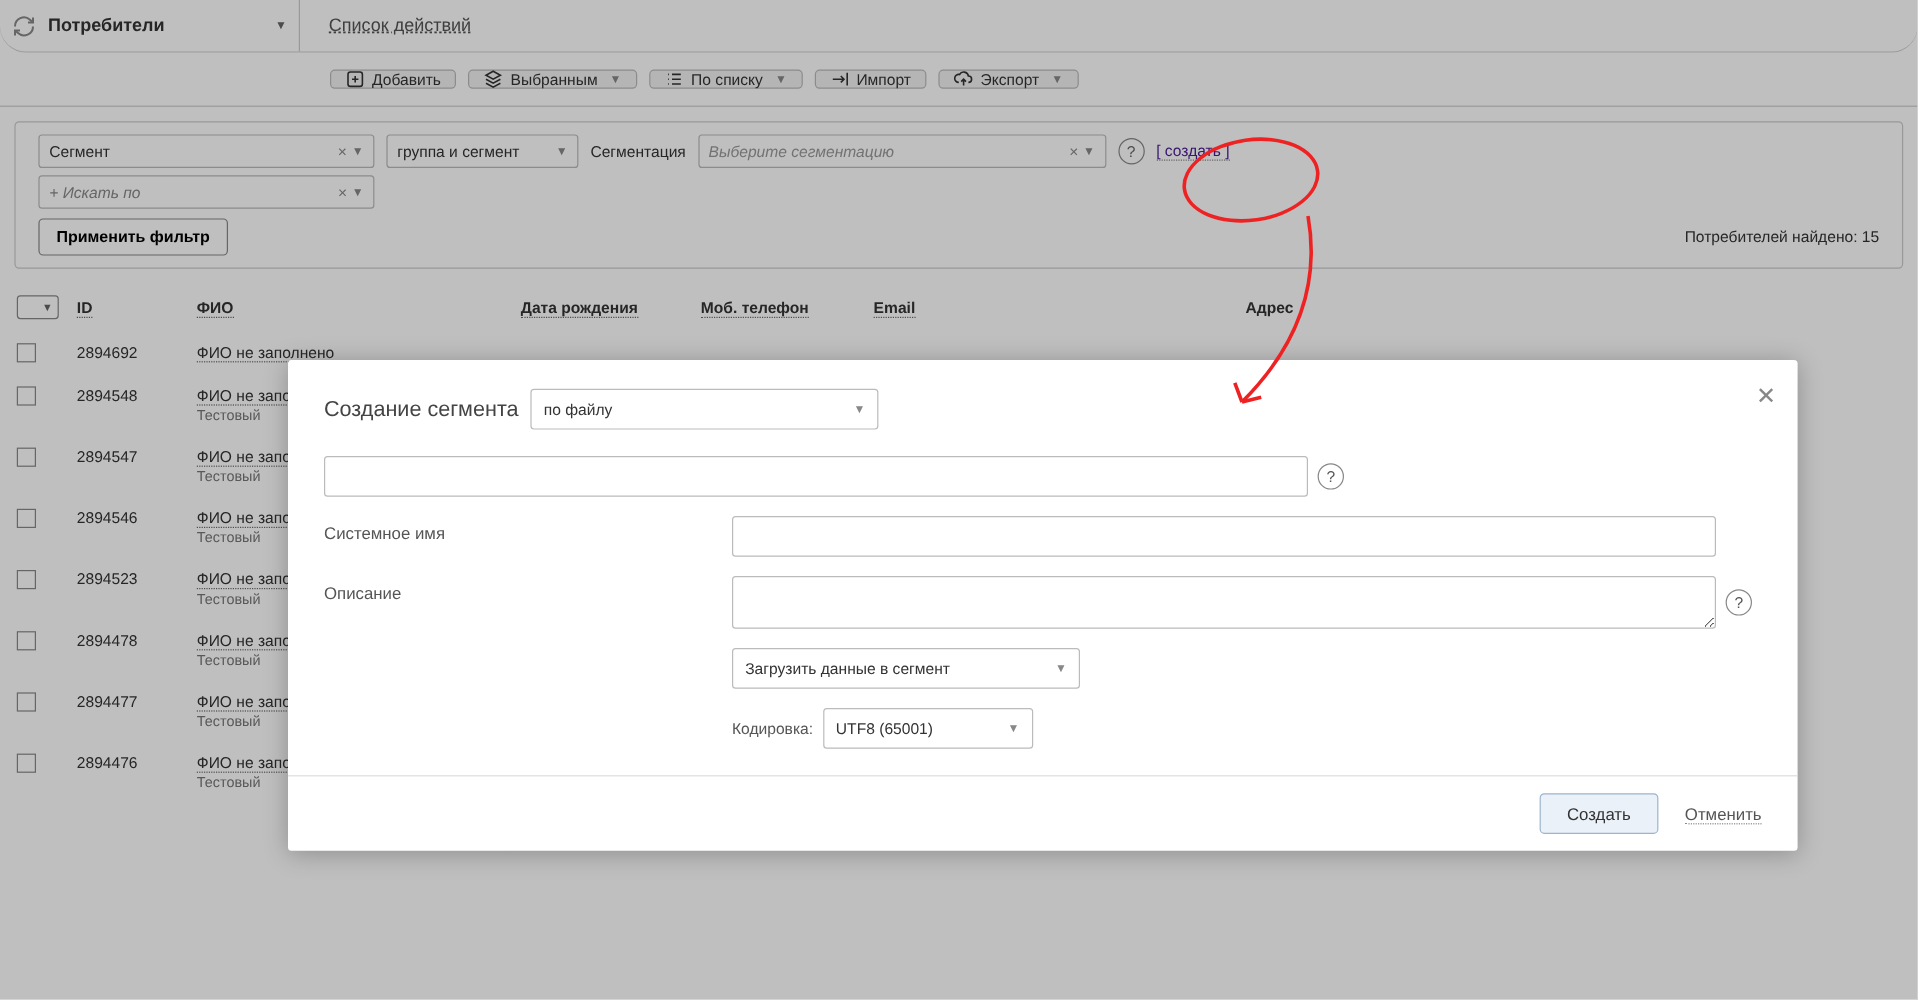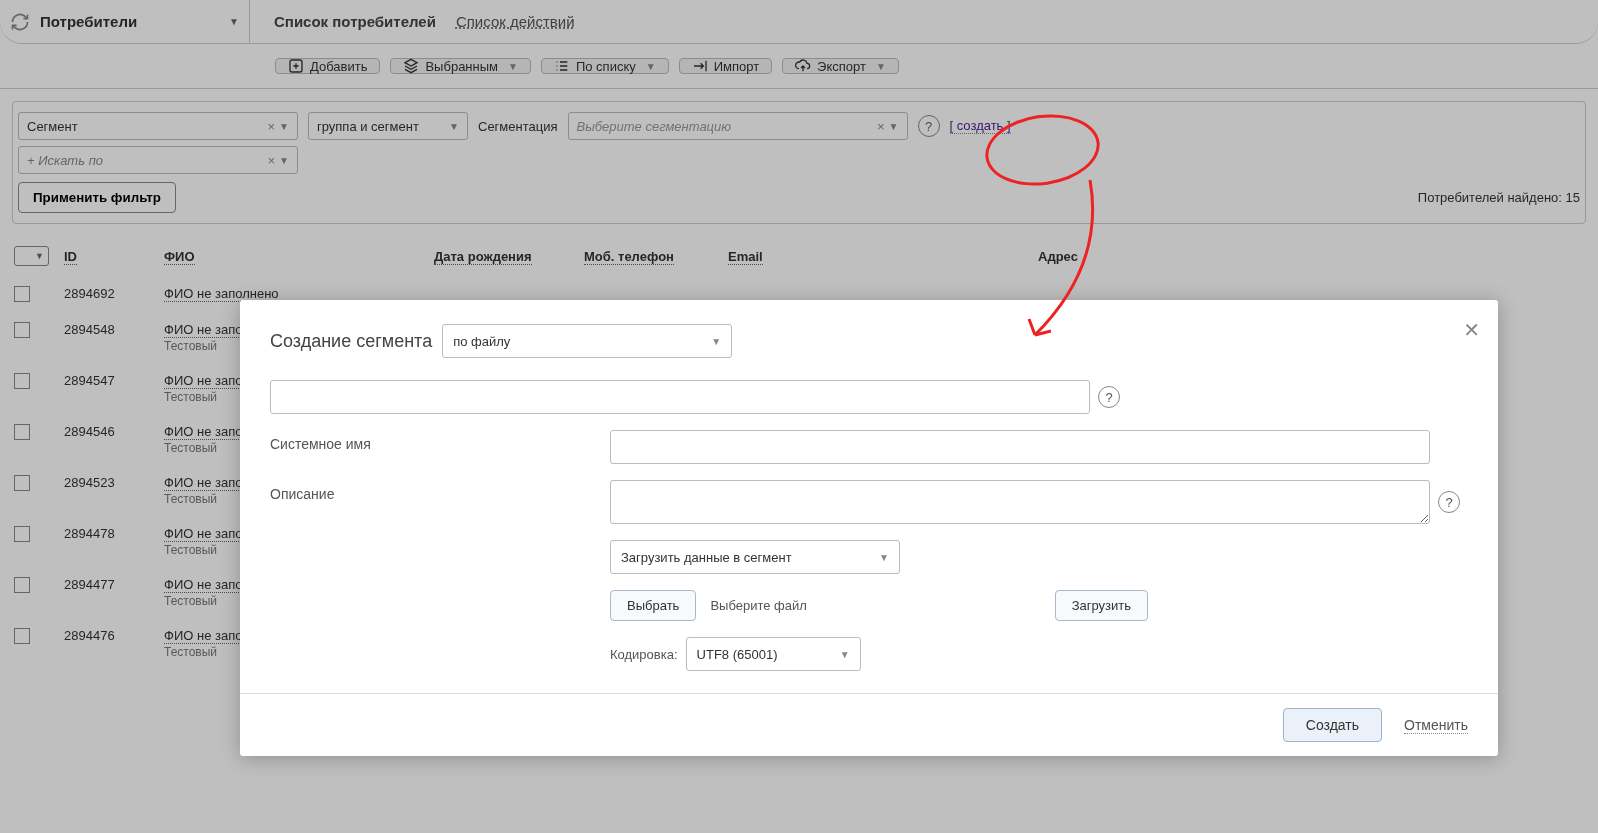--- a/index.html
+++ b/index.html
@@ -10,21 +10,21 @@
   .refresh-icon { width: 20px; height: 20px; color: #888; }
   .section-title { font-weight: bold; font-size: 15px; }
   .dd-arrow { margin-left: auto; font-size: 10px; color: #666; }
   .top-tabs { display: flex; align-items: center; gap: 20px; padding-left: 24px; }
   .tab { font-size: 15px; font-weight: bold; color: #444; padding: 12px 0; }
   .tab.inactive { font-weight: normal; color: #555; text-decoration: underline dotted; }
   .toolbar { display: flex; align-items: center; gap: 10px; padding: 14px 0 14px 275px; border-bottom: 1px solid #ccc; }
   .btn { display: inline-flex; align-items: center; gap: 6px; background: #f2f2f2; border: 1px solid #bbb; border-radius: 4px; padding: 6px 12px; font-size: 13px; color: #333; cursor: pointer; height: 16px; }
   .btn .chev { font-size: 10px; color: #888; margin-left: 4px; }
   .icon-sm { width: 16px; height: 16px; }
-  .filter-panel { margin: 12px; border: 1px solid #ccc; border-radius: 4px; padding: 10px 5px; }
+  .filter-panel { margin: 12px; border: 1px solid #ccc; border-radius: 4px; padding: 10px 19px; }
   .filter-row { display: flex; align-items: center; gap: 10px; margin-bottom: 6px; flex-wrap: wrap; }
   .sel { display: inline-flex; align-items: center; background: #fff; border: 1px solid #bbb; border-radius: 3px; padding: 4px 8px; font-size: 13px; min-width: 160px; height: 28px; }
   .sel .x { margin-left: auto; color: #888; font-size: 13px; padding: 0 4px; }
   .sel .chev { font-size: 10px; color: #888; }
   .sel.wide { min-width: 340px; }
   .sel.search { min-width: 270px; color: #888; font-style: italic; }
   .lbl { font-size: 13px; color: #333; }
   .help-circle { display: inline-flex; align-items: center; justify-content: center; width: 22px; height: 22px; border: 1px solid #888; border-radius: 50%; color: #666; font-size: 13px; }
   .create-link { color: #4c1d95; border-bottom: 1px dotted #888; cursor: pointer; }
   .apply-row { display: flex; align-items: center; justify-content: space-between; margin-top: 8px; }
@@ -80,21 +80,20 @@
     <svg class="refresh-icon" viewBox="0 0 24 24" fill="none" stroke="currentColor" stroke-width="2">
       <path d="M3 12a9 9 0 0 1 15-6.7L21 8"></path>
         <path d="M21 3v5h-5"></path>
       <path d="M21 12a9 9 0 0 1-15 6.7L3 16"></path>
         <path d="M3 21v-5h5"></path>
     </svg>
     <span class="section-title">Потребители</span>
     <span class="dd-arrow">▼</span>
   </div>
   <div class="top-tabs">
-    <span class="tab">Список потребителей</span>
     <span class="tab inactive">Список действий</span>
   </div>
 </div>
 
 <div class="toolbar">
   <button class="btn">
     <svg class="icon-sm" viewBox="0 0 24 24" fill="none" stroke="currentColor" stroke-width="2">
         <rect x="3" y="3" width="18" height="18" rx="3"></rect>
         <path d="M12 8v8M8 12h8"></path>
       </svg>
@@ -314,30 +313,20 @@
     <div class="form-row">
       <div class="form-label"></div>
       <div class="form-control-wrap">
         <div class="sel-mid" style="width:290px">
           <span>Загрузить данные в сегмент</span>
           <span class="chev">▼</span>
         </div>
       </div>
     </div>
 
-    <div class="form-row">
-      <div class="form-label"></div>
-      <div class="form-control-wrap" style="justify-content:space-between;width:820px">
-        <div class="file-row">
-          <button class="btn-light">Выбрать</button>
-          <span style="color:#555">Выберите файл</span>
-        </div>
-        <button class="btn-light" style="margin-right:320px">Загрузить</button>
-      </div>
-    </div>
 
     <div class="form-row" style="margin-bottom:4px">
       <div class="form-label"></div>
       <div class="form-control-wrap">
         <span style="color:#555">Кодировка:</span>
         <div class="sel-mid" style="width:175px">
           <span>UTF8 (65001)</span>
           <span class="chev">▼</span>
         </div>
       </div>

